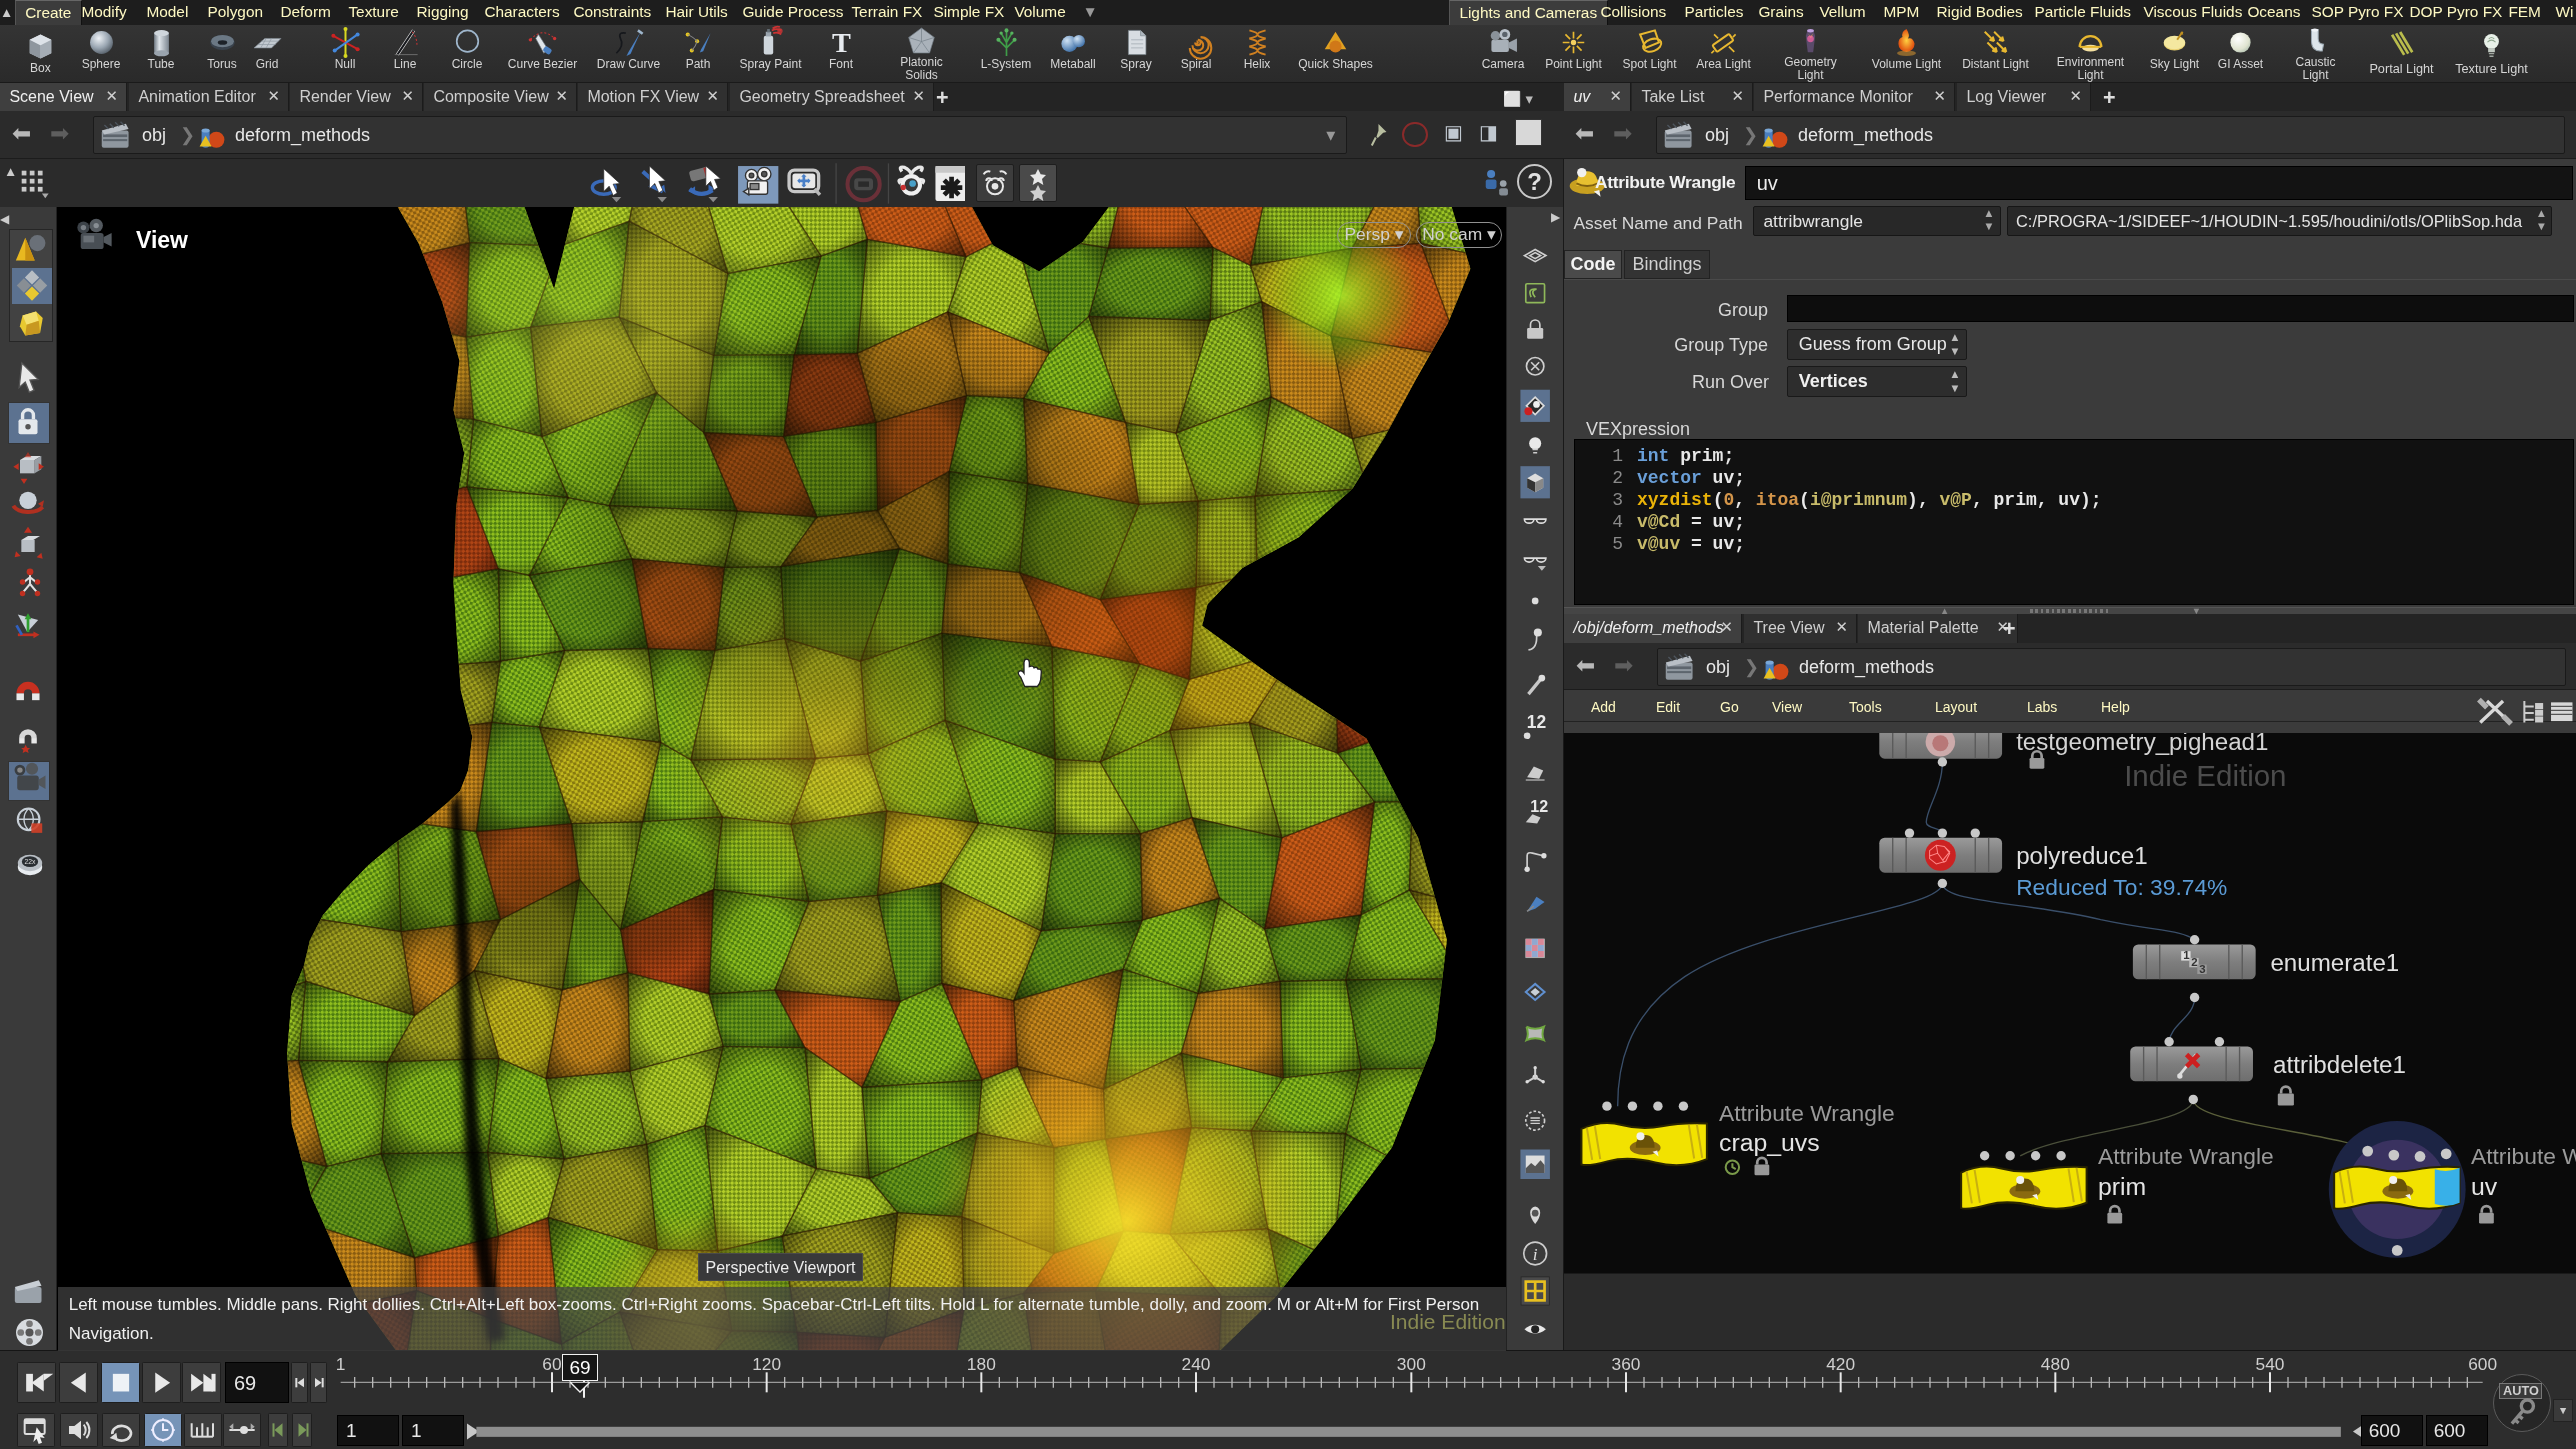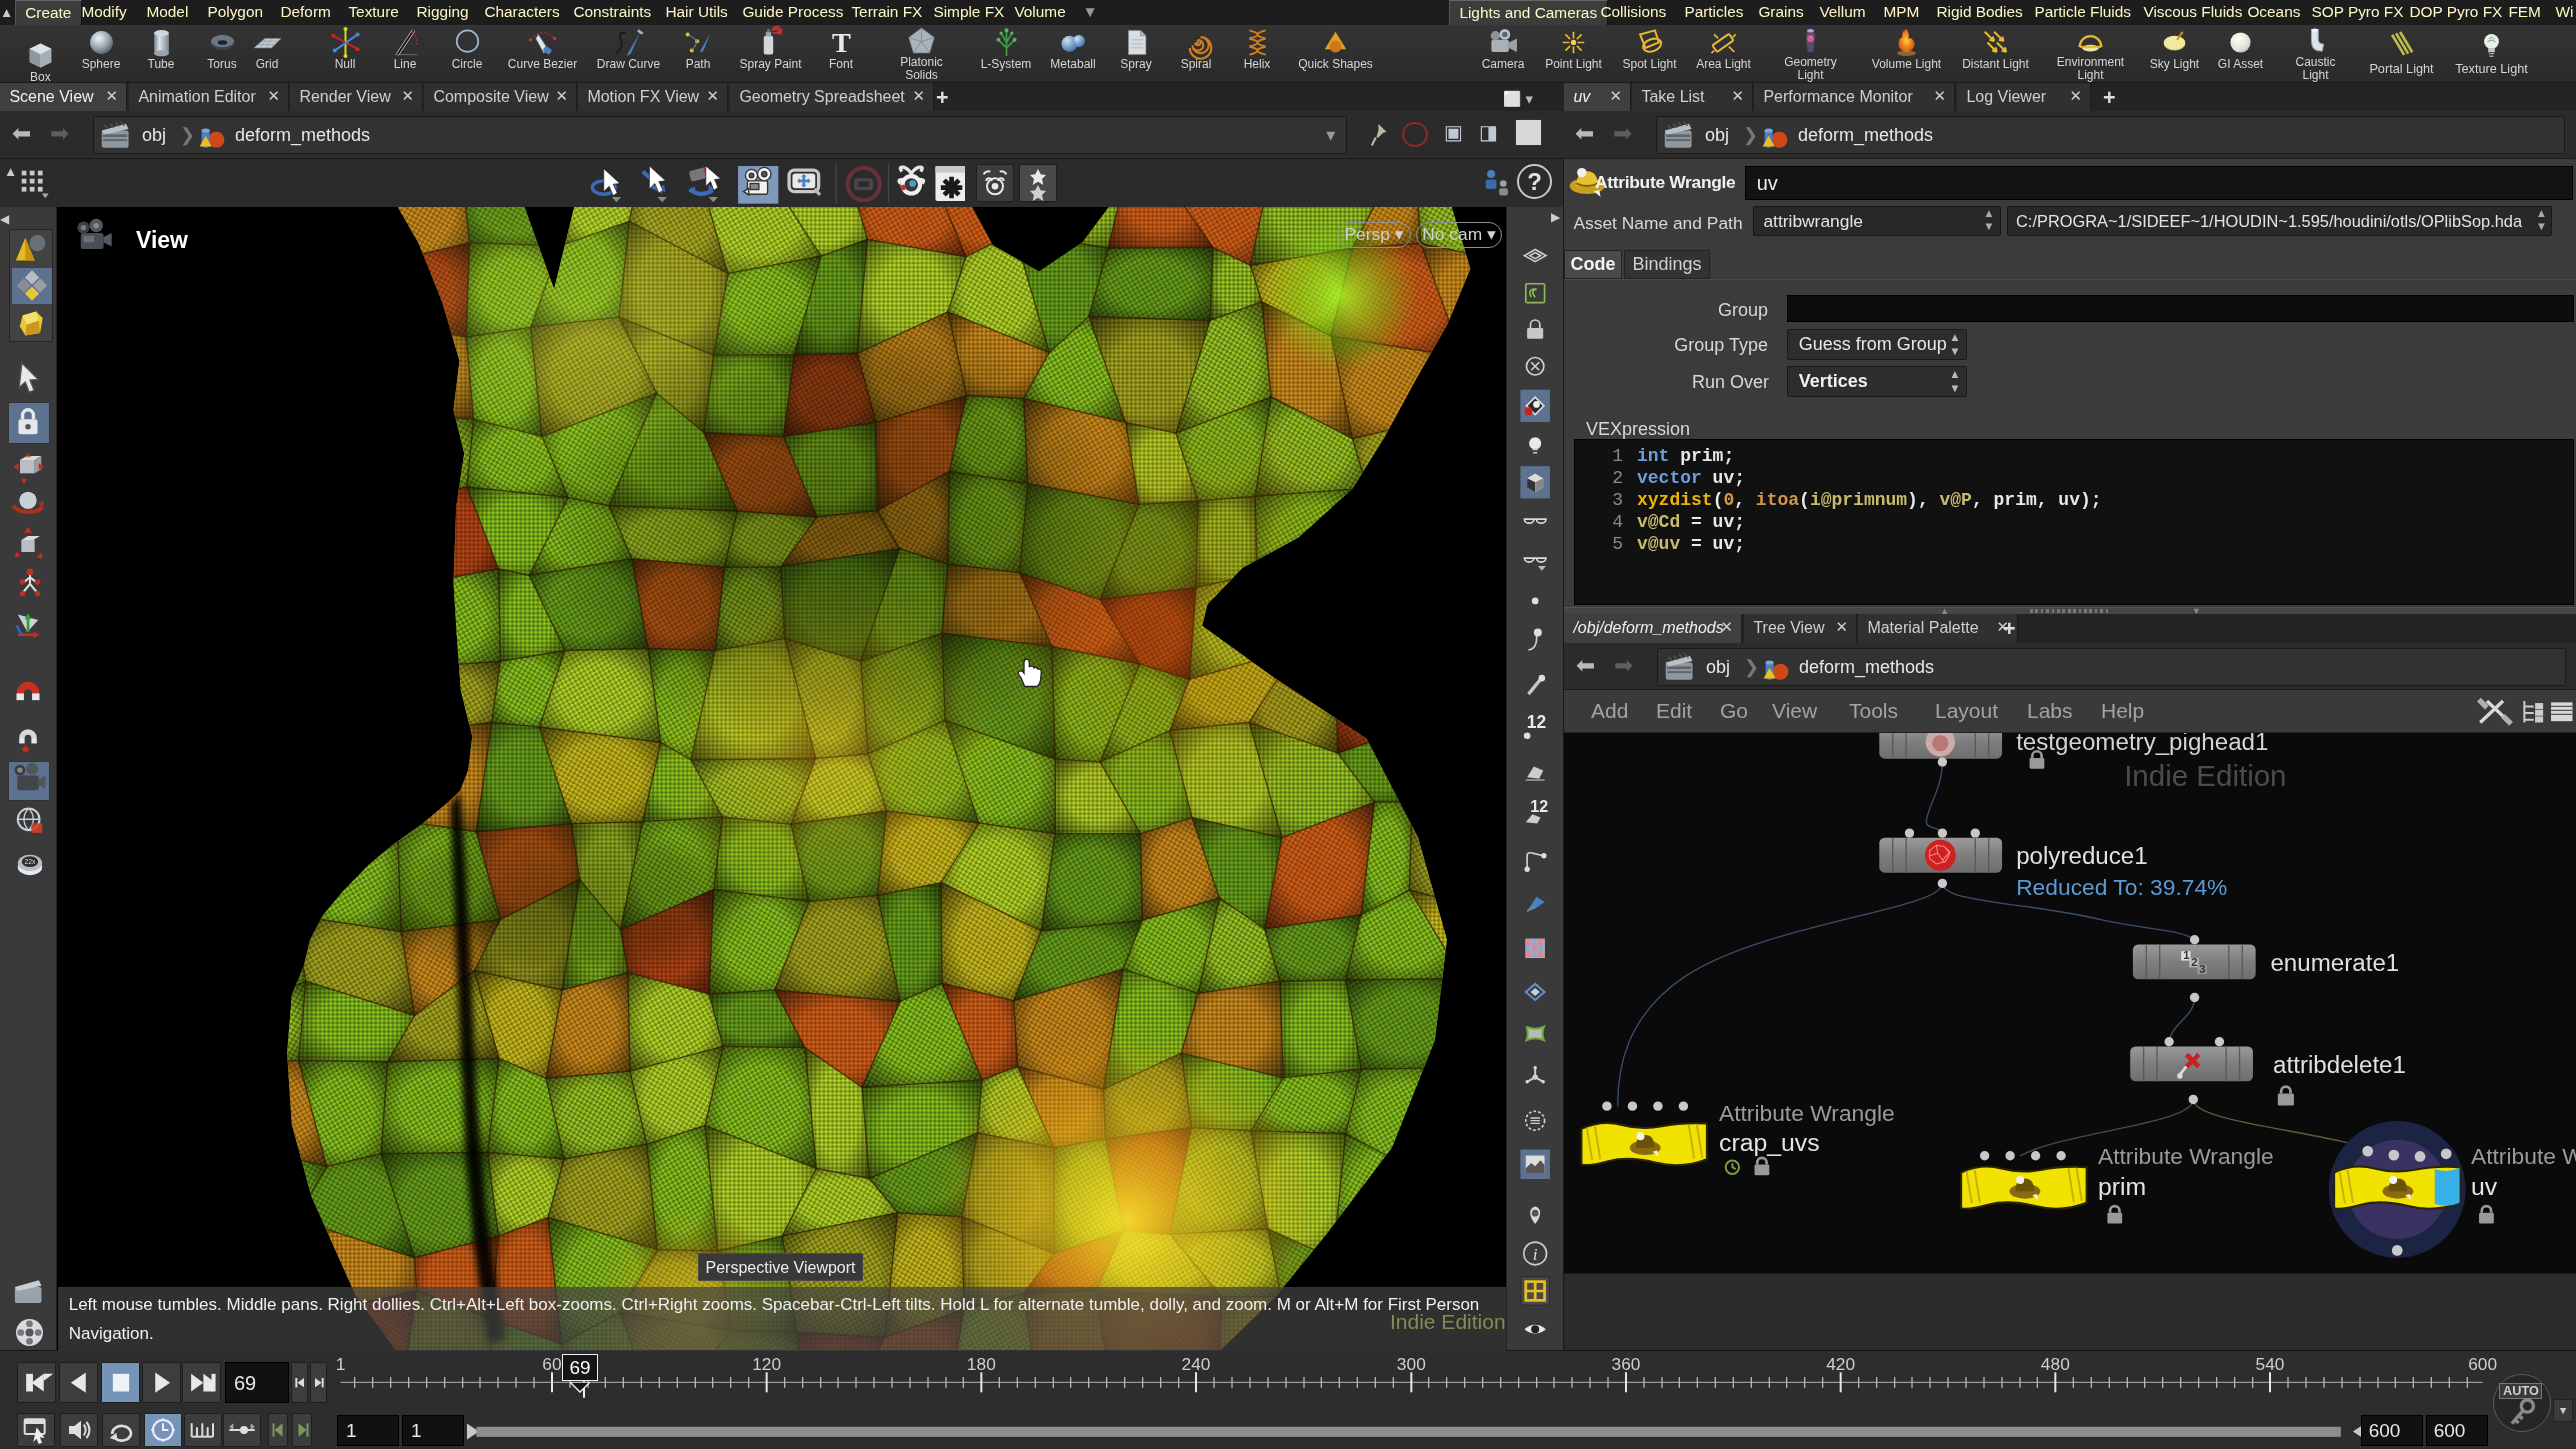--- a/index.html
+++ b/index.html
@@ -59,21 +59,21 @@
 <div class="mtab" style="left:2025px">Particle Fluids</div>
 <div class="mtab" style="left:2134px">Viscous Fluids</div>
 <div class="mtab" style="left:2238px">Oceans</div>
 <div class="mtab" style="left:2302px">SOP Pyro FX</div>
 <div class="mtab" style="left:2400px">DOP Pyro FX</div>
 <div class="mtab" style="left:2499px">FEM</div>
 <div class="mtab" style="left:2546px">Wi</div>
 <div style="position:absolute;left:0;top:5.4px;color:#ccc;font-size:13.4px">▲</div>
 </div>
 <div id="shelf">
-<div class="tool two" style="left:3.4px;top:16px;width:74px">
+<div class="tool two" style="left:3.4px;top:7px;width:74px">
       <div class="ic">
         <svg width="35" height="35" viewBox="0 0 52 52">
           <polygon points="10,16 26,8 42,16 42,36 26,44 10,36" fill="#b9bfc6"></polygon>
           <polygon points="10,16 26,24 26,44 10,36" fill="#8e969e"></polygon>
           <polygon points="26,24 42,16 42,36 26,44" fill="#a5adb5"></polygon>
           <polygon points="10,16 26,8 42,16 26,24" fill="#dde2e8"></polygon>
         </svg>
       </div>
       <div class="lb">Box</div>
     </div>
@@ -1616,21 +1616,21 @@
  <span style="position:absolute;left:86px;color:#777">❯</span>
  <svg width="34" height="29.5" viewBox="0 0 50 44" style="position:absolute;left:102px;top:4px">
           <circle cx="30" cy="28" r="12" fill="#d04818"></circle>
           <path d="M8,14 h12 v20 a6,6 0 0 1 -12,0 Z" fill="#4a7fc0"></path>
           <ellipse cx="14" cy="14" rx="6" ry="3" fill="#7aa8d8"></ellipse>
           <path d="M14,22 l9,16 h-18 Z" fill="#e8c020"></path>
         </svg>
  <span style="position:absolute;left:141px">deform_methods</span>
 </div>
 </div>
-<div style="position:absolute;left:0;top:76px;width:1013px;height:43px;background:#3a3a3a;border-bottom:0.7px solid #222;color:#a3a3a3;font-size:21px">
+<div style="position:absolute;left:0;top:76px;width:1013px;height:32px;background:#3a3a3a;border-bottom:0.7px solid #222;color:#fef9c3;font-size:14px">
 <span style="position:absolute;left:27px;top:9.4px">Add</span>
 <span style="position:absolute;left:92px;top:9.4px">Edit</span>
 <span style="position:absolute;left:156px;top:9.4px">Go</span>
 <span style="position:absolute;left:208px;top:9.4px">View</span>
 <span style="position:absolute;left:285px;top:9.4px">Tools</span>
 <span style="position:absolute;left:371px;top:9.4px">Layout</span>
 <span style="position:absolute;left:463px;top:9.4px">Labs</span>
 <span style="position:absolute;left:537px;top:9.4px">Help</span>
 <svg width="38" height="29.5" viewBox="0 0 56 44" style="position:absolute;left:912px;top:6.7px">
         <path d="M6,38 L40,6 M16,6 L50,38" stroke="#d8d8d8" stroke-width="5"></path>

